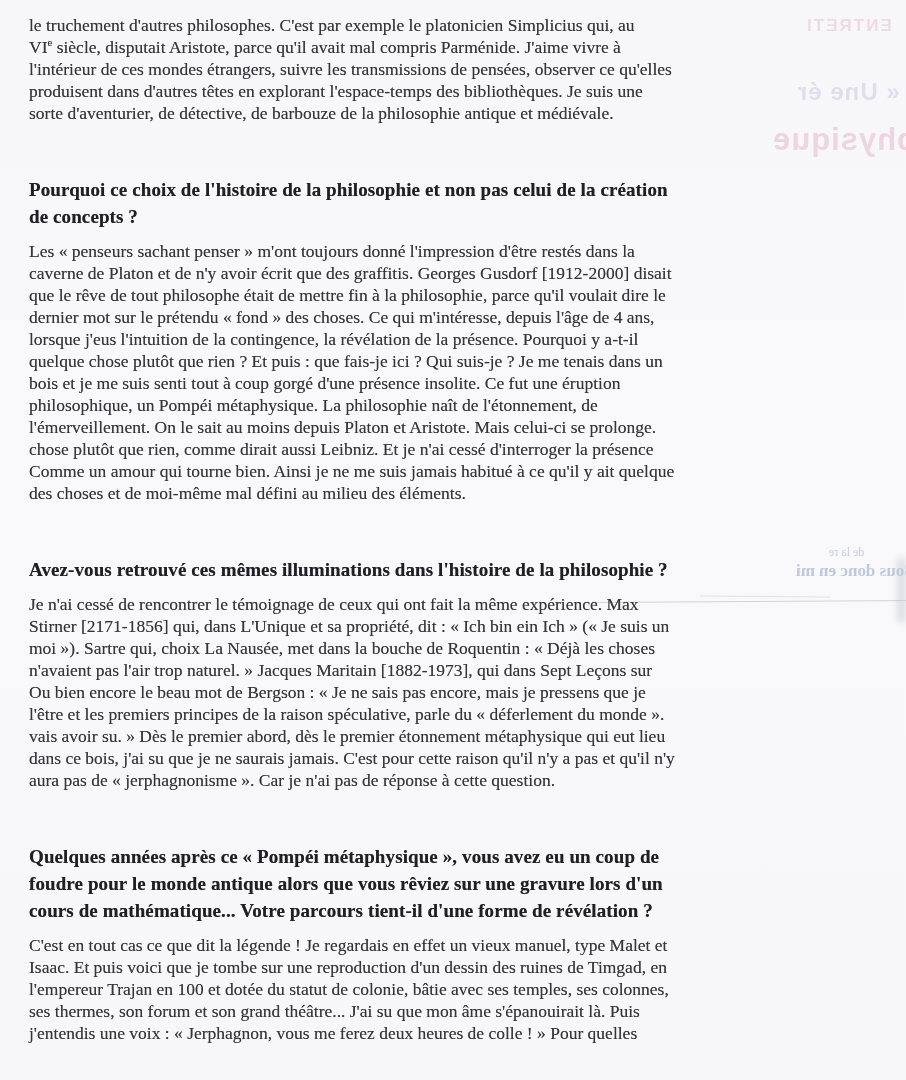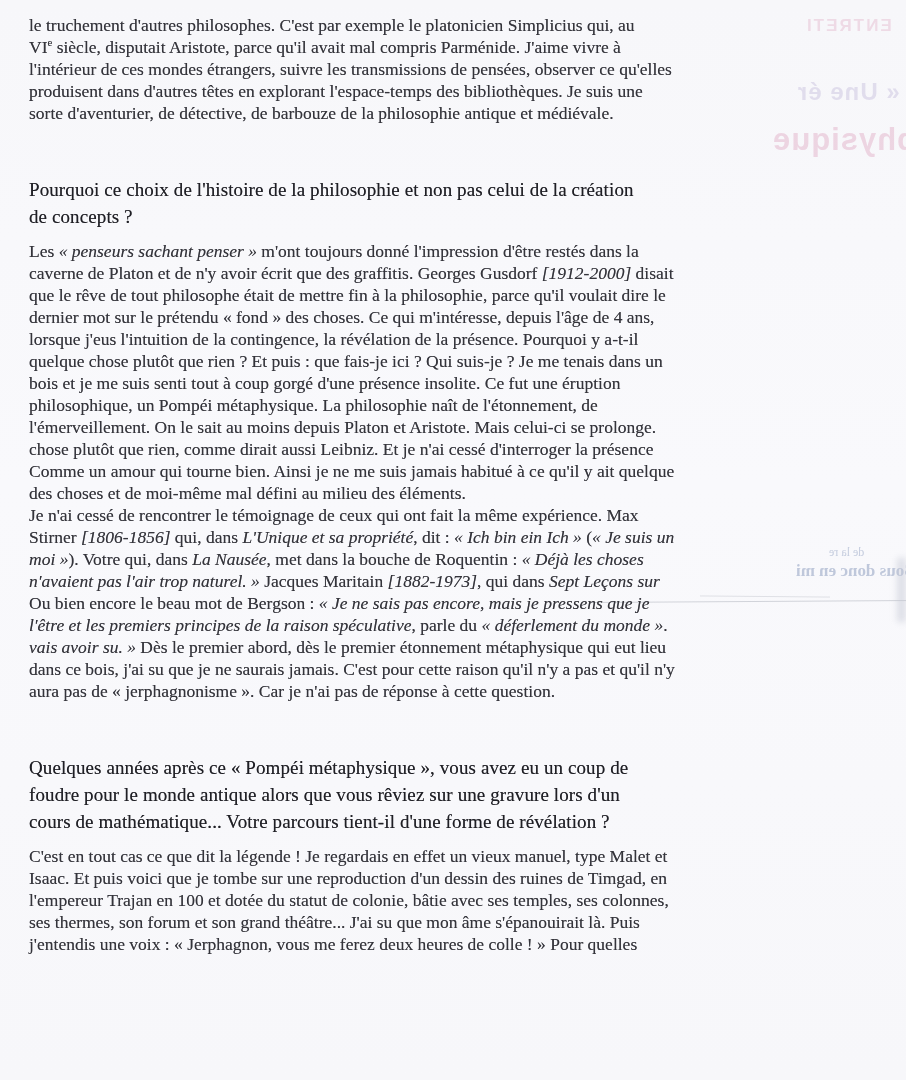--- a/index.html
+++ b/index.html
@@ -30,30 +30,30 @@
   }
   .block{color:var(--ink);margin-left:7px;}
   .block .line{white-space:pre;}
   .answer{
     font-size:17.5px;
     line-height:22px;
     color:var(--ink);
     text-shadow:0 0 .5px rgba(52,52,59,.55);
   }
   .question{
-    font-weight:400;
+    font-weight:700;
     font-size:19px;
     line-height:27px;
     color:var(--question-ink);
     letter-spacing:.1px;
     margin-top:52px;
     margin-bottom:10px;
     text-shadow:0 0 .6px rgba(31,31,37,.6);
   }
-  .it{font-style:italic;}
+  .it{}
   .sup{vertical-align:super;font-size:.62em;line-height:0;}
 
   
   .ghost{
     position:absolute;
     font-family:"Liberation Sans","DejaVu Sans",sans-serif;
     filter:blur(.7px);
     pointer-events:none;
   }
   .mirror{display:inline-block;transform:scaleX(-1);}
@@ -118,24 +118,27 @@
         <div class="line"><span>dernier mot sur le prétendu « fond » des choses. Ce qui m'intéresse, depuis l'âge de 4 ans,</span></div>
         <div class="line"><span>lorsque j'eus l'intuition de la contingence, la révélation de la présence. Pourquoi y a-t-il</span></div>
         <div class="line"><span>quelque chose plutôt que rien ? Et puis : que fais-je ici ? Qui suis-je ? Je me tenais dans un</span></div>
         <div class="line"><span>bois et je me suis senti tout à coup gorgé d'une présence insolite. Ce fut une éruption</span></div>
         <div class="line"><span>philosophique, un Pompéi métaphysique. La philosophie naît de l'étonnement, de</span></div>
         <div class="line"><span>l'émerveillement. On le sait au moins depuis Platon et Aristote. Mais celui-ci se prolonge.</span></div>
         <div class="line"><span>chose plutôt que rien, comme dirait aussi Leibniz. Et je n'ai cessé d'interroger la présence</span></div>
         <div class="line"><span>Comme un amour qui tourne bien. Ainsi je ne me suis jamais habitué à ce qu'il y ait quelque</span></div>
         <div class="line"><span>des choses et de moi-même mal défini au milieu des éléments.</span></div>
       </div>
+      <div class="block question">
+        <div class="line"><span>Avez-vous retrouvé ces mêmes illuminations dans l'histoire de la philosophie ?</span></div>
+      </div>
       <div class="block answer">
         <div class="line"><span>Je n'ai cessé de rencontrer le témoignage de ceux qui ont fait la même expérience. Max</span></div>
-        <div class="line"><span>Stirner </span><span class="it">[1806-1856]</span><span> qui, dans </span><span class="it">L'Unique et sa propriété</span><span>, dit : </span><span class="it">« Ich bin ein Ich »</span><span> (</span><span class="it">« Je suis un</span></div>
-        <div class="line"><span class="it">moi »</span><span>). Votre qui, dans </span><span class="it">La Nausée</span><span>, met dans la bouche de Roquentin : </span><span class="it">« Déjà les choses</span></div>
+        <div class="line"><span>Stirner </span><span class="it">[2171-1856]</span><span> qui, dans </span><span class="it">L'Unique et sa propriété</span><span>, dit : </span><span class="it">« Ich bin ein Ich »</span><span> (</span><span class="it">« Je suis un</span></div>
+        <div class="line"><span class="it">moi »</span><span>). Sartre qui, choix </span><span class="it">La Nausée</span><span>, met dans la bouche de Roquentin : </span><span class="it">« Déjà les choses</span></div>
         <div class="line"><span class="it">n'avaient pas l'air trop naturel. »</span><span> Jacques Maritain </span><span class="it">[1882-1973]</span><span>, qui dans </span><span class="it">Sept Leçons sur</span></div>
         <div class="line"><span>Ou bien encore le beau mot de Bergson : </span><span class="it">« Je ne sais pas encore, mais je pressens que je</span></div>
         <div class="line"><span class="it">l'être et les premiers principes de la raison spéculative</span><span>, parle du </span><span class="it">« déferlement du monde »</span><span>.</span></div>
         <div class="line"><span class="it">vais avoir su. »</span><span> Dès le premier abord, dès le premier étonnement métaphysique qui eut lieu</span></div>
         <div class="line"><span>dans ce bois, j'ai su que je ne saurais jamais. C'est pour cette raison qu'il n'y a pas et qu'il n'y</span></div>
         <div class="line"><span>aura pas de « jerphagnonisme ». Car je n'ai pas de réponse à cette question.</span></div>
       </div>
       <div class="block question">
         <div class="line"><span>Quelques années après ce « Pompéi métaphysique », vous avez eu un coup de</span></div>
         <div class="line"><span>foudre pour le monde antique alors que vous rêviez sur une gravure lors d'un</span></div>

